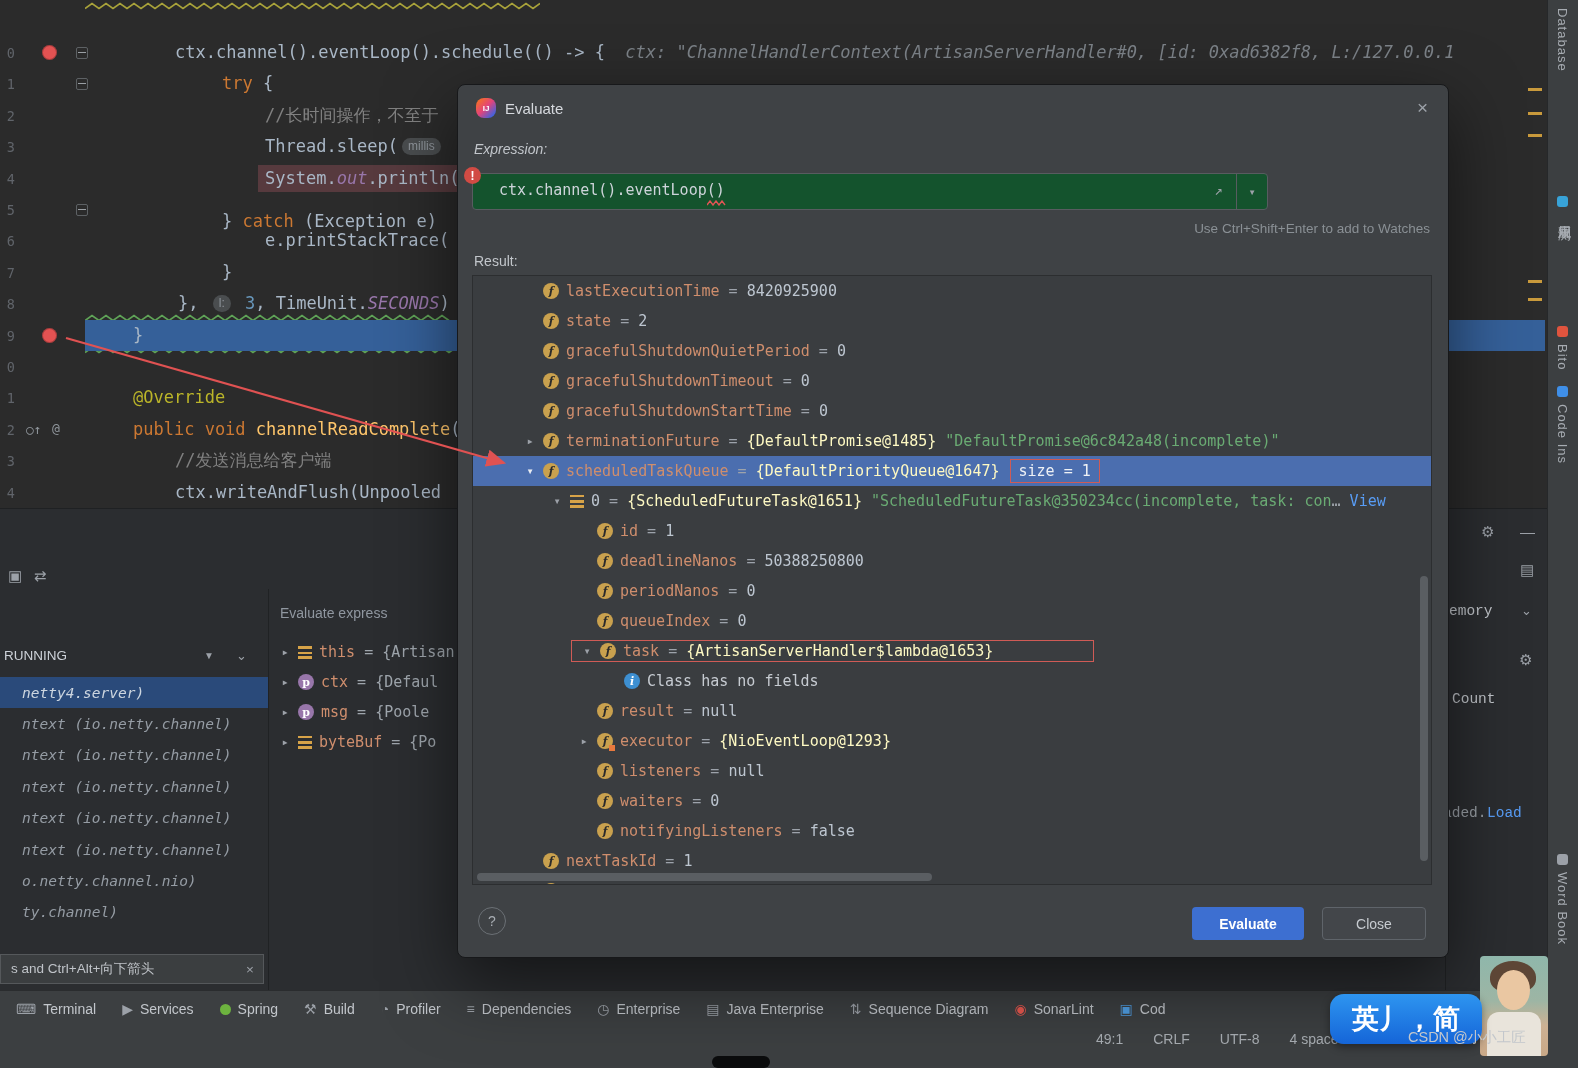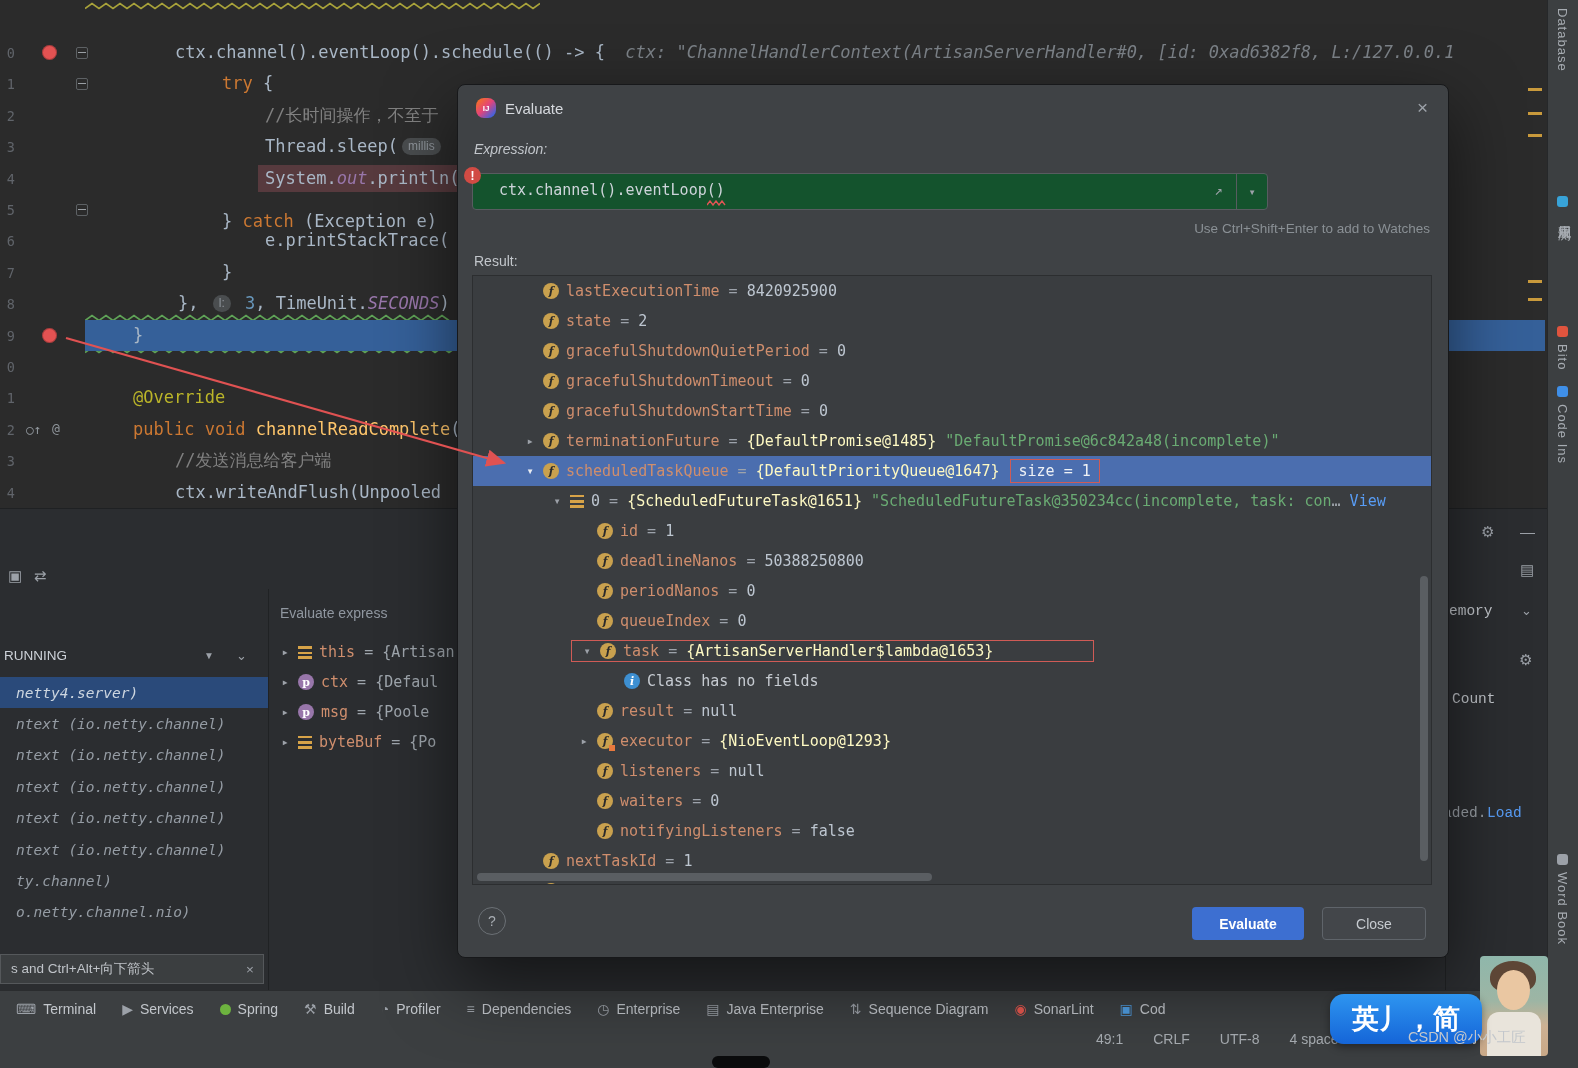--- a/index.html
+++ b/index.html
@@ -25,21 +25,21 @@
   .ovr{position:absolute;color:#8f959b;font-size:13px;z-index:2;line-height:20px;}
   
   #debug-window{position:absolute;left:0;top:508px;width:1548px;height:482px;background:#2b2d30;
                 border-top:1px solid #1f2123;}
   .dw-icon{position:absolute;color:#9ca1a8;font-size:15px;}
   .vline{position:absolute;width:1px;background:#202224;}
   #eval-note{position:absolute;left:280px;top:96px;font-size:14px;color:#9097a0;}
   #run-row{position:absolute;left:0;top:130px;width:268px;height:32px;display:flex;align-items:center;
            font-size:13.5px;color:#ccd1d8;padding-left:4px;box-sizing:border-box;}
   #frames{position:absolute;left:0;top:168px;width:268px;overflow:hidden;}
-  .frow{height:31.4px;display:flex;align-items:center;padding-left:16px;white-space:pre;
+  .frow{height:31.4px;display:flex;align-items:center;padding-left:22px;white-space:pre;
         font:italic 14.5px "DejaVu Sans Mono",monospace;color:#959ca4;}
   .frow.sel{background:#2a4a7a;color:#cdd6e0;}
   #vars{position:absolute;left:272px;top:128px;width:190px;overflow:hidden;}
   .vrow{height:30px;display:flex;align-items:center;white-space:pre;
         font:15px "DejaVu Sans Mono",monospace;}
   .v-name{color:var(--fieldname);}
   .v-val{color:#9fa6ad;}
   
   .chev{width:26px;flex:0 0 auto;text-align:center;color:#9ca1a8;font-size:12px;}
   .ic{width:16px;height:16px;margin-right:7px;flex:0 0 auto;display:flex;align-items:center;
@@ -201,22 +201,22 @@
     <span style="position:absolute;left:204px;color:#9ca1a8;font-size:10px;">▼</span>
     <span style="position:absolute;left:236px;color:#9ca1a8;font-size:13px;">⌄</span>
   </div>
   <div id="frames">
       <div class="frow sel">netty4.server)</div>
       <div class="frow">ntext (io.netty.channel)</div>
       <div class="frow">ntext (io.netty.channel)</div>
       <div class="frow">ntext (io.netty.channel)</div>
       <div class="frow">ntext (io.netty.channel)</div>
       <div class="frow">ntext (io.netty.channel)</div>
+      <div class="frow">o.netty.channel.nio)</div>
       <div class="frow">ty.channel)</div>
-      <div class="frow">o.netty.channel.nio)</div>
     </div>
   <div id="vars">
       <div class="vrow"><span class="chev">▸</span><span class="ic ic-list"></span><span class="v-name">this</span><span class="v-val"> = {Artisan</span></div>
       <div class="vrow"><span class="chev">▸</span><span class="ic ic-p">p</span><span class="v-name">ctx</span><span class="v-val"> = {Defaul</span></div>
       <div class="vrow"><span class="chev">▸</span><span class="ic ic-p">p</span><span class="v-name">msg</span><span class="v-val"> = {Poole</span></div>
       <div class="vrow"><span class="chev">▸</span><span class="ic ic-list"></span><span class="v-name">byteBuf</span><span class="v-val"> = {Po</span></div>
     </div>
 
   <span class="rp-icon" style="left:1481px;top:14px;">⚙</span>
   <span class="rp-icon" style="left:1520px;top:14px;">—</span>

